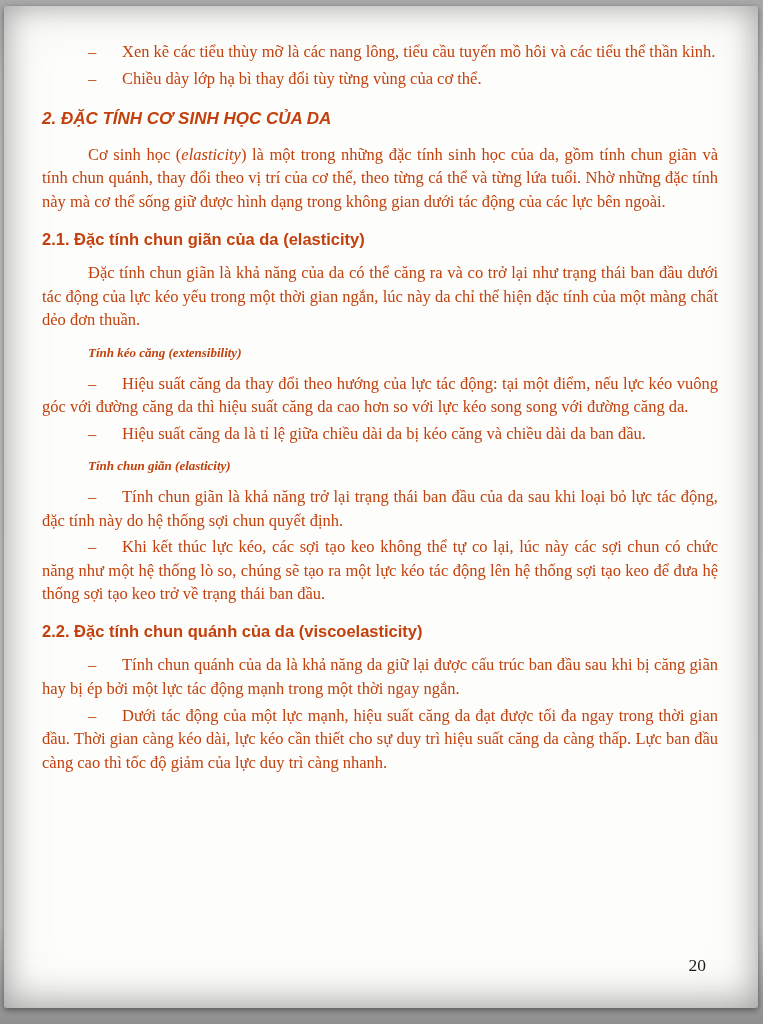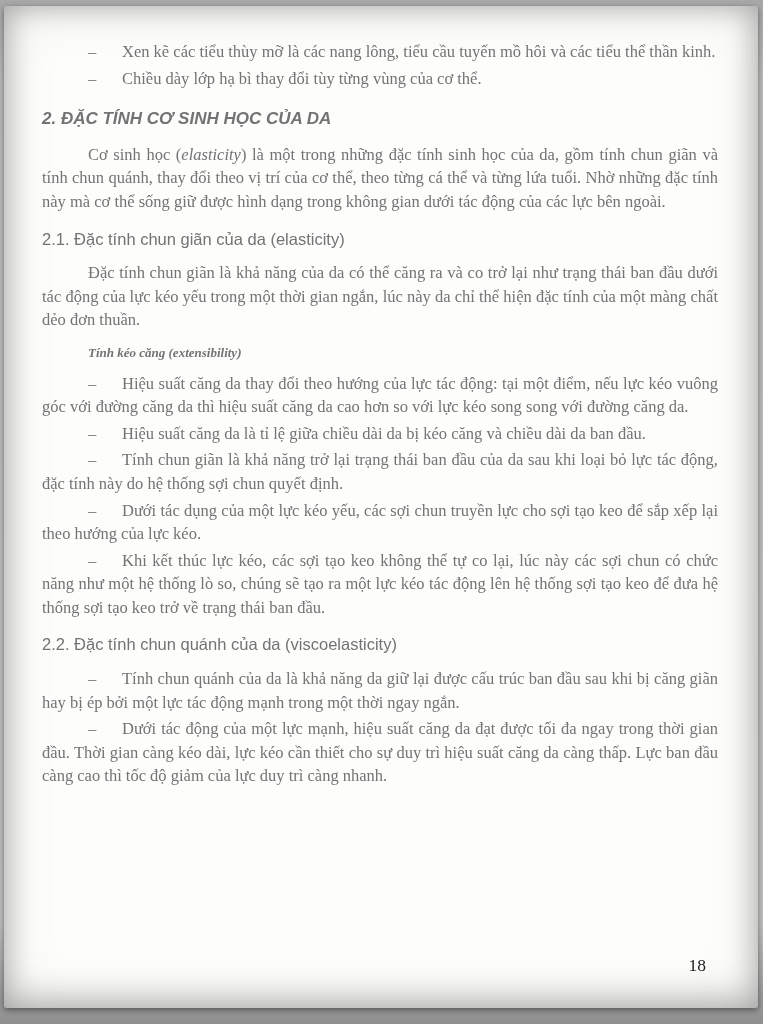--- a/index.html
+++ b/index.html
@@ -27,21 +27,21 @@
       inset 0 -16px 28px rgba(0,0,0,0.14),
       inset -14px 0 22px rgba(0,0,0,0.07),
       inset 14px 0 22px rgba(0,0,0,0.07),
       inset 0 14px 20px rgba(0,0,0,0.07);
   }
   .content {
     position: absolute;
     top: 34px;
     left: 38px;
     right: 40px;
-    color: #737373;
+    color: #c2410c;
     font-size: 16.5px;
     line-height: 23.6px;
     text-align: justify;
   }
   .blk {
     margin: 0 0 3px 0;
   }
   .para, .bullet {
     text-indent: 46px;
   }
@@ -53,21 +53,21 @@
   .heading {
     font-family: "Liberation Sans", "DejaVu Sans", sans-serif;
     font-weight: bold;
     font-size: 17px;
     margin: 17px 0 12px 0;
     text-align: left;
     font-style: italic;
   }
   .subheading {
     font-family: "Liberation Sans", "DejaVu Sans", sans-serif;
-    font-weight: normal;
+    font-weight: bold;
     font-size: 16.5px;
     margin: 14px 0 10px 0;
     text-align: left;
   }
   .italic-heading {
     font-weight: bold;
     font-style: italic;
     font-size: 13px;
     padding-left: 46px;
     margin: 9px 0 7px 0;
@@ -91,21 +91,21 @@
   <div class="content">
       <p class="blk bullet"><span class="marker">–</span><span>Xen kẽ các tiểu thùy mỡ là các nang lông, tiểu cầu tuyến mồ hôi và các tiểu thể thần kinh.</span></p>
       <p class="blk bullet"><span class="marker">–</span><span>Chiều dày lớp hạ bì thay đổi tùy từng vùng của cơ thể.</span></p>
       <p class="blk heading"><span>2. ĐẶC TÍNH CƠ SINH HỌC CỦA DA</span></p>
       <p class="blk para"><span>Cơ sinh học (</span><span class="it">elasticity</span><span>) là một trong những đặc tính sinh học của da, gồm tính chun giãn và tính chun quánh, thay đổi theo vị trí của cơ thể, theo từng cá thể và từng lứa tuổi. Nhờ những đặc tính này mà cơ thể sống giữ được hình dạng trong không gian dưới tác động của các lực bên ngoài.</span></p>
       <p class="blk subheading"><span>2.1. Đặc tính chun giãn của da (elasticity)</span></p>
       <p class="blk para"><span>Đặc tính chun giãn là khả năng của da có thể căng ra và co trở lại như trạng thái ban đầu dưới tác động của lực kéo yếu trong một thời gian ngắn, lúc này da chỉ thể hiện đặc tính của một màng chất dẻo đơn thuần.</span></p>
       <p class="blk italic-heading"><span>Tính kéo căng (extensibility)</span></p>
       <p class="blk bullet"><span class="marker">–</span><span>Hiệu suất căng da thay đổi theo hướng của lực tác động: tại một điểm, nếu lực kéo vuông góc với đường căng da thì hiệu suất căng da cao hơn so với lực kéo song song với đường căng da.</span></p>
       <p class="blk bullet"><span class="marker">–</span><span>Hiệu suất căng da là tỉ lệ giữa chiều dài da bị kéo căng và chiều dài da ban đầu.</span></p>
+      <p class="blk italic-heading"><span>Tính chun giãn (elasticity)</span></p>
       <p class="blk bullet"><span class="marker">–</span><span>Tính chun giãn là khả năng trở lại trạng thái ban đầu của da sau khi loại bỏ lực tác động, đặc tính này do hệ thống sợi chun quyết định.</span></p>
-      <p class="blk bullet"><span class="marker">–</span><span>Dưới tác dụng của một lực kéo yếu, các sợi chun truyền lực cho sợi tạo keo để sắp xếp lại theo hướng của lực kéo.</span></p>
       <p class="blk bullet"><span class="marker">–</span><span>Khi kết thúc lực kéo, các sợi tạo keo không thể tự co lại, lúc này các sợi chun có chức năng như một hệ thống lò so, chúng sẽ tạo ra một lực kéo tác động lên hệ thống sợi tạo keo để đưa hệ thống sợi tạo keo trở về trạng thái ban đầu.</span></p>
       <p class="blk subheading"><span>2.2. Đặc tính chun quánh của da (viscoelasticity)</span></p>
       <p class="blk bullet"><span class="marker">–</span><span>Tính chun quánh của da là khả năng da giữ lại được cấu trúc ban đầu sau khi bị căng giãn hay bị ép bởi một lực tác động mạnh trong một thời ngay ngắn.</span></p>
       <p class="blk bullet"><span class="marker">–</span><span>Dưới tác động của một lực mạnh, hiệu suất căng da đạt được tối đa ngay trong thời gian đầu. Thời gian càng kéo dài, lực kéo cần thiết cho sự duy trì hiệu suất căng da càng thấp. Lực ban đầu càng cao thì tốc độ giảm của lực duy trì càng nhanh.</span></p>
     </div>
-  <div class="page-number">18</div>
+  <div class="page-number">20</div>
 </div>
 
 </body></html>

